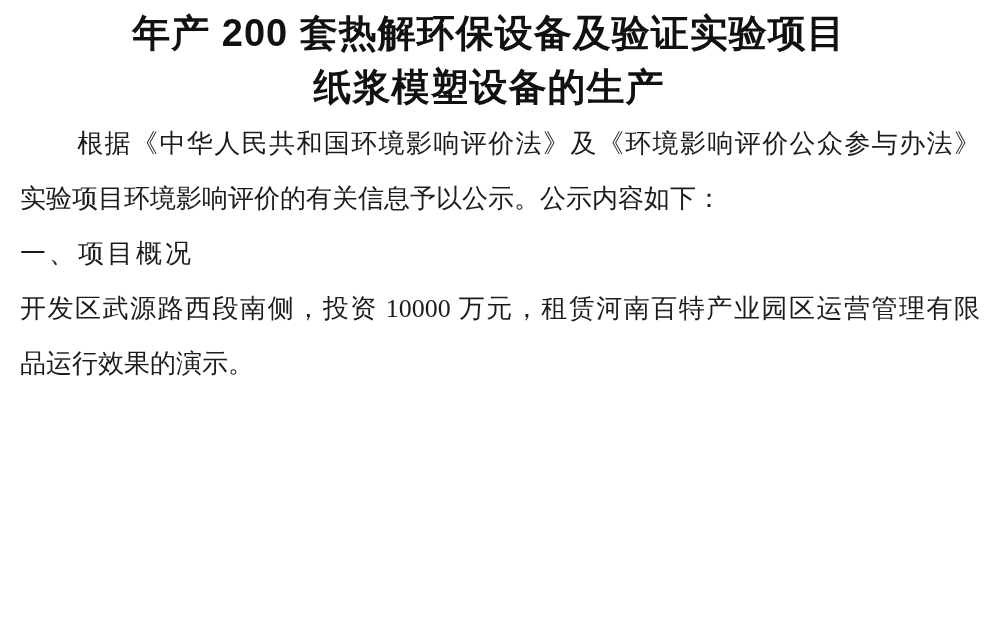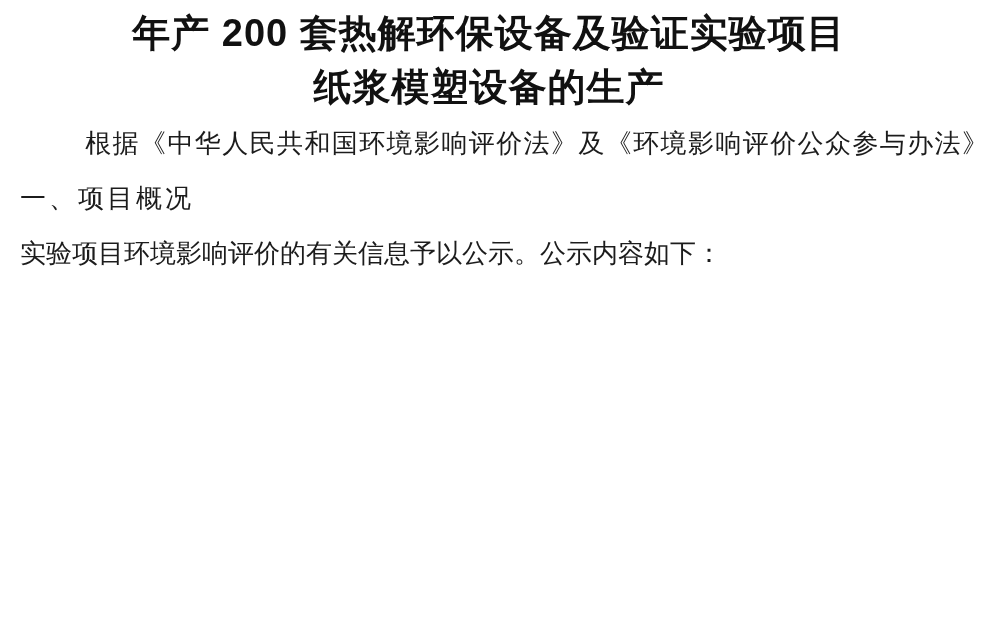--- a/index.html
+++ b/index.html
@@ -38,38 +38,39 @@
     font-size: 26px;
     line-height: 55px;
     color: #1c1c1c;
   }
   .line {
     width: 960px;
   }
   .justify {
     text-align: justify;
     text-align-last: justify;
-    margin-left: 8px;
   }
   .indent {
     text-indent: 2.2em;
   }
   .heading {
     letter-spacing: 3px;
   }
 </style>
 </head>
 <body>
 
 <div class="page">
 
   <h1 class="title">
     <div>年产 200 套热解环保设备及验证实验项目</div>
     <div>纸浆模塑设备的生产</div>
   </h1>
 
   <div class="doc-body">
     <div class="line indent justify">根据《中华人民共和国环境影响评价法》及《环境影响评价公众参与办法》</div>
+    <div class="line">实验项目环境影响评价的有关信息予以公示。公示内容如下：</div>
     <div class="line heading">一、项目概况</div>
-    <div class="line">实验项目环境影响评价的有关信息予以公示。公示内容如下：</div>
+    <div class="line justify">开发区武源路西段南侧，投资 10000 万元，租赁河南百特产业园区运营管理有限</div>
+    <div class="line">品运行效果的演示。</div>
   </div>
 
 </div>
 
 </body></html>

